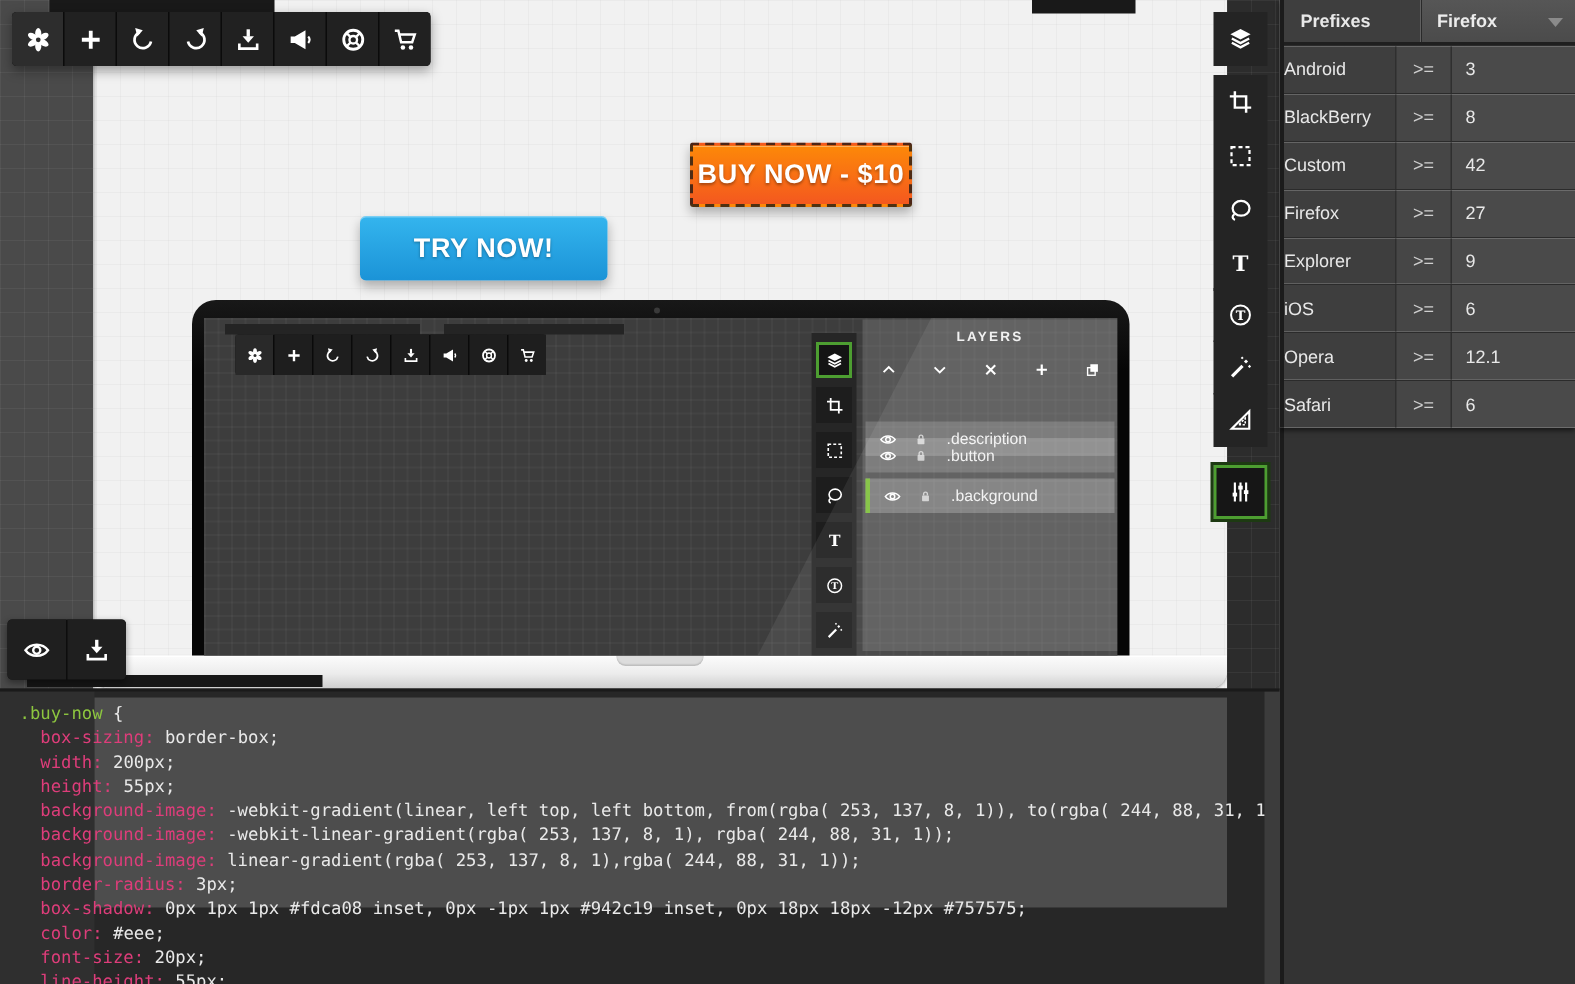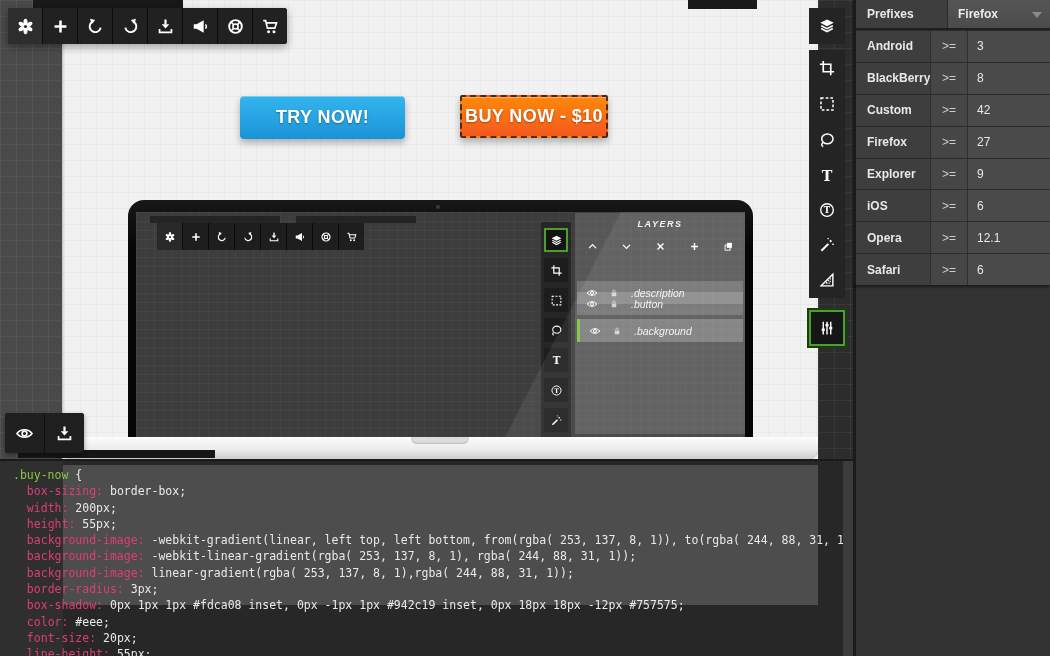--- a/index.html
+++ b/index.html
@@ -59,21 +59,21 @@
   #mini-strip-b{left:160px;top:4px;width:120px;height:7px;}
   #mini-toolbar{left:21px;top:11px;height:27px;display:flex;gap:1px;background:#0a0a0a;border-radius:2px;z-index:2;}
   .mtb-btn{width:25px;height:27px;background:#1e1e1e;display:flex;align-items:center;justify-content:center;cursor:pointer;}
   .mtb-btn:first-child{background:#292929;}
   .mtb-btn svg{width:12px;height:12px;}
   #mini-toolstrip{left:405px;top:10px;width:30px;height:215px;background:#262626;z-index:2;}
   .mts-btn{position:absolute;left:3px;width:24px;height:24px;background:#1d1d1d;
     display:flex;align-items:center;justify-content:center;cursor:pointer;}
   .mts-btn svg{width:13px;height:13px;}
   .mts-btn.active{border:2px solid #4d9e31;background:#141414;}
-  #mini-layers{left:439px;top:1px;width:170px;height:221px;background:rgba(128,128,128,.40);z-index:3;font-style:italic;}
+  #mini-layers{left:439px;top:1px;width:170px;height:221px;background:rgba(128,128,128,.40);z-index:3;}
   #mini-layers-title{text-align:center;color:#f0f0f0;font-size:9px;font-weight:bold;
     letter-spacing:1.5px;padding-top:6px;}
   #mini-layers-actions{display:flex;height:24px;margin-top:5px;align-items:center;}
   .mla-btn{flex:1;height:100%;display:flex;align-items:center;justify-content:center;cursor:pointer;}
   .mla-btn svg{width:11px;height:11px;}
   .layer-row{position:absolute;left:2px;width:166px;height:23px;background:rgba(255,255,255,.17);
     display:flex;align-items:center;cursor:pointer;}
   .layer-row.selected{border-left:3px solid #7fc13d;background:rgba(255,255,255,.23);}
   .layer-row svg.eye{width:12px;height:12px;margin-left:9px;}
   .layer-row svg.lock{width:10px;height:10px;margin-left:11px;opacity:.65;}
@@ -103,21 +103,21 @@
     letter-spacing:1.8px;display:flex;align-items:center;justify-content:center;}
   #bp-prefixes{height:30px;display:flex;border-bottom:2px solid #1f1f1f;}
   #bp-prefixes-label{width:91px;background:#3e3e3e;color:#e8e8e8;font-weight:bold;
     display:flex;align-items:center;padding-left:11px;}
   #bp-prefixes-select{flex:1;background:linear-gradient(#565656,#4b4b4b);border-left:1px solid #2a2a2a;
     color:#ececec;font-weight:bold;display:flex;align-items:center;padding-left:10px;position:relative;cursor:pointer;}
   #bp-prefixes-caret{position:absolute;right:8px;top:12px;width:0;height:0;
     border-left:5px solid transparent;border-right:5px solid transparent;border-top:6px solid #8b8b8b;}
   #bp-rows{flex:1;display:flex;flex-direction:column;}
   .bp-row{flex:1;display:flex;border-top:1px solid #2b2b2b;}
-  .bp-name{width:74px;background:#3e3e3e;color:#e8e8e8;font-weight:bold;display:flex;align-items:center;padding-left:11px;}
+  .bp-name{width:74px;background:#3e3e3e;color:#e8e8e8;font-weight:normal;display:flex;align-items:center;padding-left:0;}
   .bp-op{width:38px;background:#464646;border-left:1px solid #2f2f2f;border-right:1px solid #2f2f2f;
     color:#cfcfcf;display:flex;align-items:center;justify-content:center;}
   .bp-ver{flex:1;background:#4a4a4a;color:#e8e8e8;display:flex;align-items:center;padding-left:9px;cursor:text;}
   #right-fill{left:853px;top:285px;width:197px;height:371px;background:#333;border-left:3px solid #1b1b1b;z-index:9;}
 
   
   #code-panel{left:0;top:459px;width:853px;height:197px;background:#272727;border-top:2px solid #1a1a1a;
     overflow:hidden;z-index:20;cursor:text;}
   #code-gutter{left:0;top:0;width:63px;height:197px;background:#2f2f2f;}
   #code-highlight{left:63px;top:4px;width:755px;height:140px;background:#4d4d4d;}
@@ -211,21 +211,21 @@
         <span style="display: flex;">
           <svg viewBox="0 0 24 24" xmlns="http://www.w3.org/2000/svg">
             <path d="M2.8 4.5h3l2.3 9.6h9.3l2.2-6.6H7" fill="none" stroke="#fff" stroke-width="2.1"></path>
             <circle cx="9.6" cy="18.6" r="1.9" fill="#fff"></circle>
             <circle cx="16.4" cy="18.6" r="1.9" fill="#fff"></circle>
           </svg>
         </span>
       </div>
     </div>
 
-  <div id="hero-try" class="abs hero-btn" style="background: linear-gradient(rgb(52, 181, 238), rgb(27, 147, 215));">TRY NOW!</div>
+  <div id="hero-try" class="abs hero-btn" style="background: linear-gradient(rgb(52, 181, 238), rgb(27, 147, 215)); margin-top: 48px;">TRY NOW!</div>
   <div id="hero-buy" class="abs hero-btn" style="background: linear-gradient(rgb(253, 137, 8), rgb(244, 88, 31));">BUY NOW - $10</div>
 
   <div id="laptop-base" class="abs">
     <div id="base-notch" class="abs"></div>
   </div>
   <div id="laptop-bezel" class="abs">
     <div id="camera-dot" class="abs"></div>
     <div id="laptop-screen" class="abs">
       <div id="mini-strip-a" class="abs mini-strip"></div>
       <div id="mini-strip-b" class="abs mini-strip"></div>

